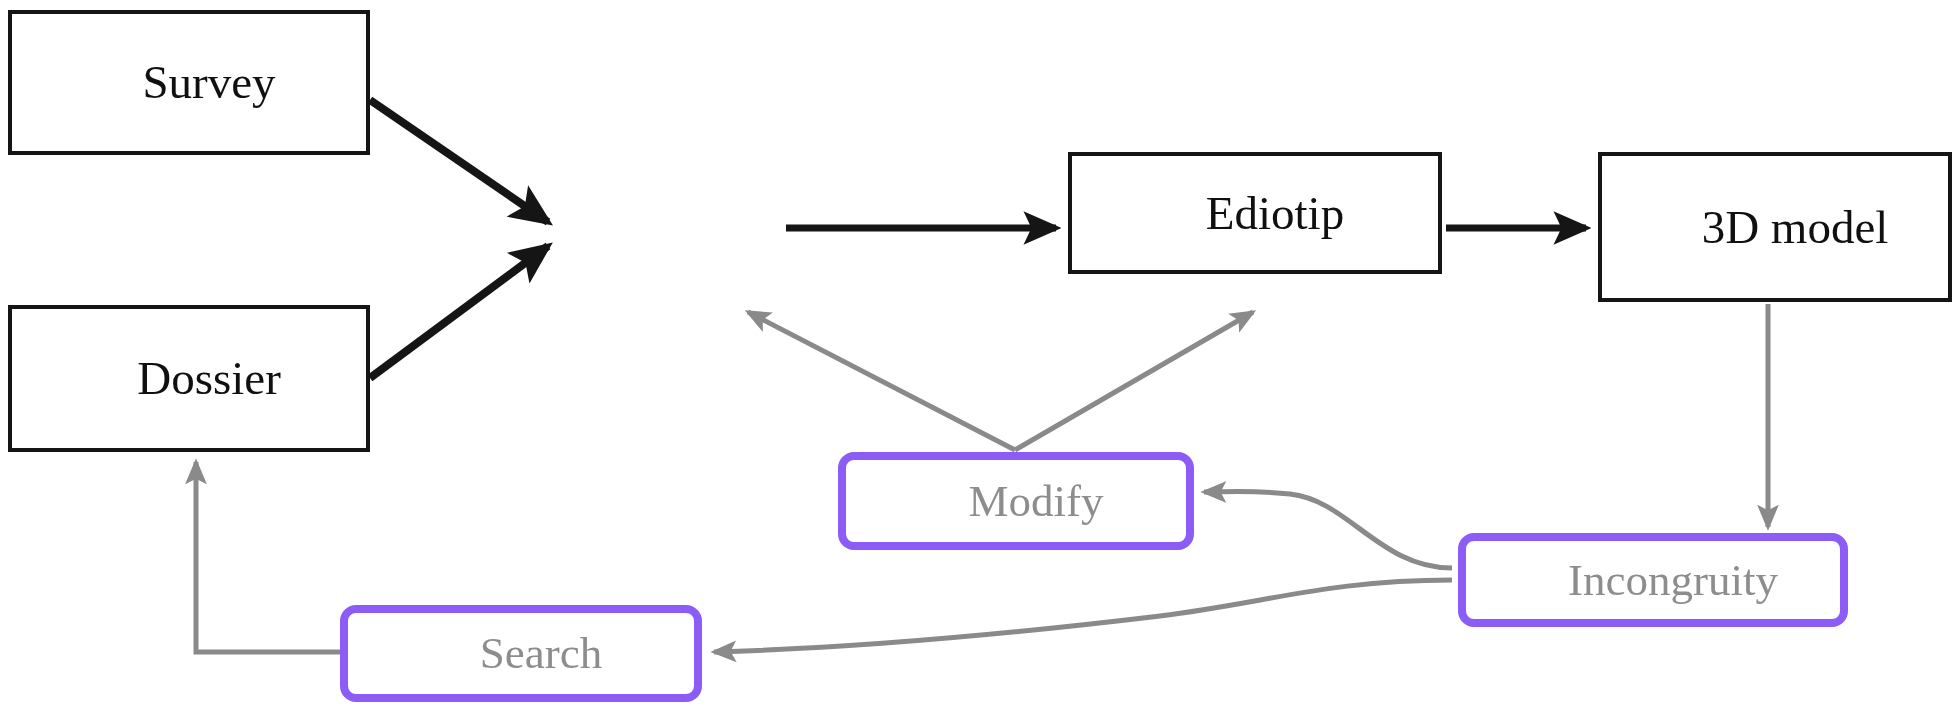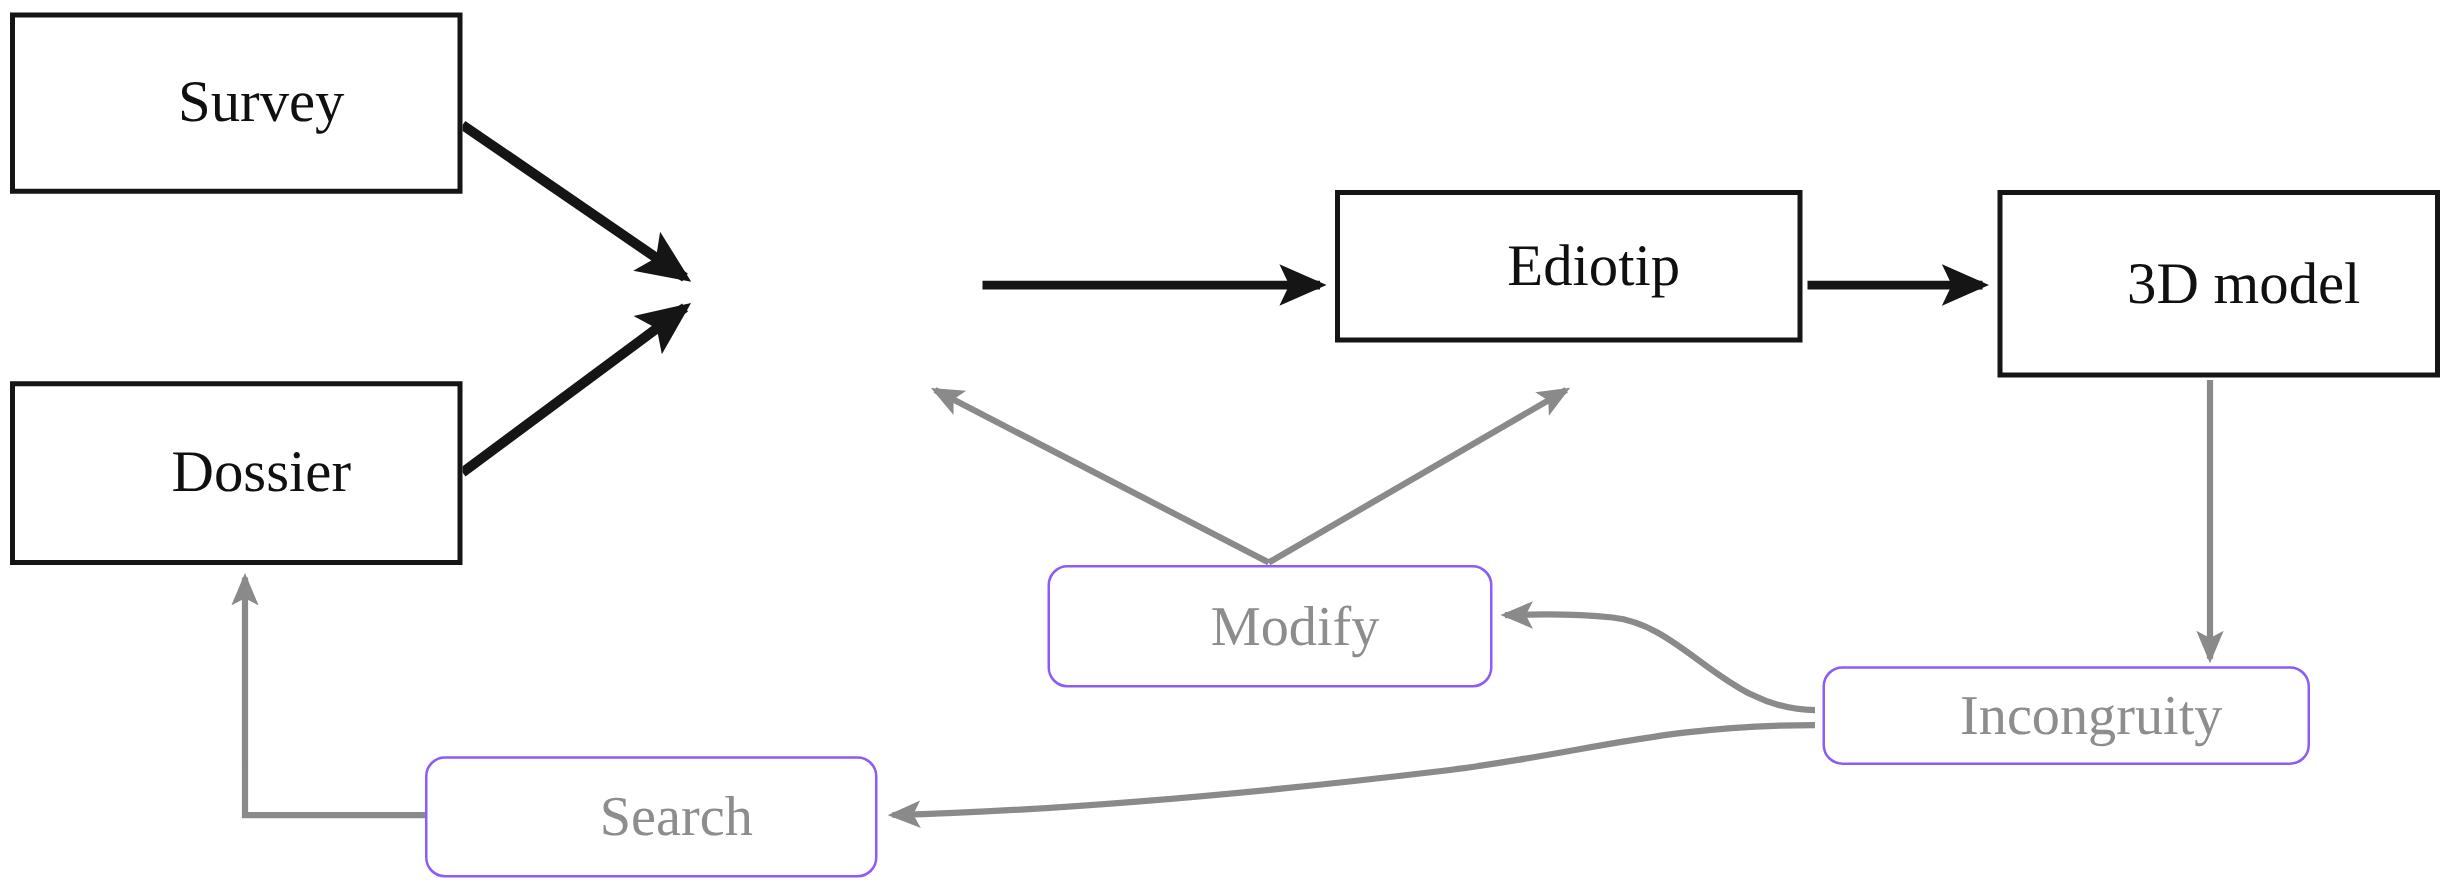--- a/index.html
+++ b/index.html
@@ -35,39 +35,39 @@
     background: #ffffff;
     line-height: 1.12;
     padding-left: 40px;
   }
   .node-primary {
     border: 4px solid #151515;
     color: #101010;
     font-size: 47px;
   }
   .node-feedback {
-    border: 2px solid #8b5cf6;
+    border: 8px solid #8b5cf6;
     border-radius: 16px;
     color: #8d8d8d;
     font-size: 45px;
   }
   .node-label {
     display: block;
     white-space: pre-line;
     padding: 0 6px;
   }
   
   #node-survey       { left: 8px;    top: 10px;  width: 362px; height: 145px; }
   #node-sources      { left: 8px;    top: 305px; width: 362px; height: 147px; }
   #node-dossier      { left: 556px;  top: 152px; width: 228px; height: 150px; }
   #node-ediotip      { left: 1068px; top: 152px; width: 374px; height: 122px; }
   #node-3dmodel      { left: 1598px; top: 152px; width: 354px; height: 150px; }
   
   #node-modify       { left: 838px;  top: 452px; width: 356px; height: 98px; }
-  #node-incongruity  { left: 1458px; top: 533px; width: 390px; height: 79px; }
+  #node-incongruity  { left: 1458px; top: 533px; width: 390px; height: 94px; }
   #node-search       { left: 340px;  top: 605px; width: 362px; height: 97px; }
 </style>
 </head>
 <body>
 
 <div id="diagram-root">
 
   <svg id="connector-layer" viewBox="0 0 1958 717" width="1958" height="717" xmlns="http://www.w3.org/2000/svg">
     <defs>
       <marker id="arrow-black" viewBox="0 0 10 10" refX="8.6" refY="5" markerWidth="5.4" markerHeight="5.4" orient="auto-start-reverse">

